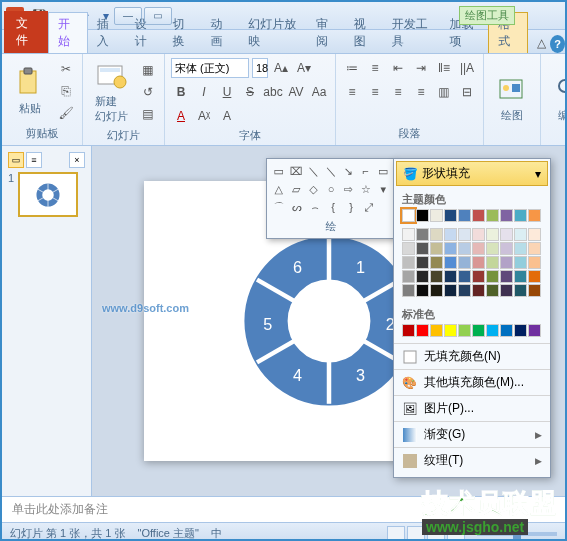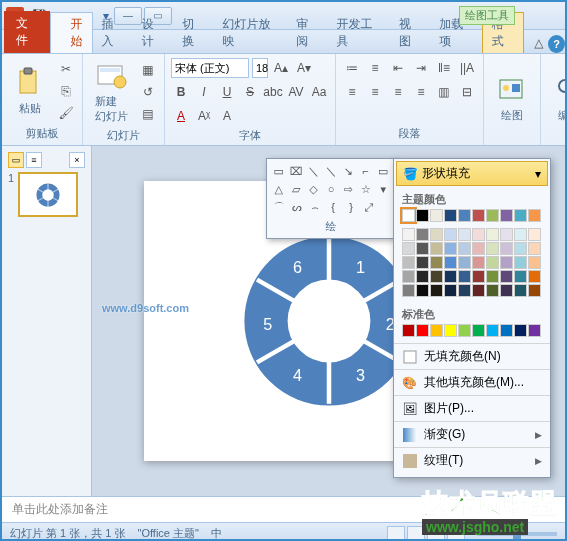--- a/index.html
+++ b/index.html
@@ -7,21 +7,21 @@
 .titlebar { height: 28px; background: linear-gradient(#e8f0fa,#d5e4f5); display: flex; align-items: center; padding: 0 4px; border-bottom: 1px solid #a9c5e6; }
 .app-icon { width: 18px; height: 18px; background: #d04a27; border-radius: 2px; display: flex; align-items: center; justify-content: center; color: #fff; font-weight: bold; font-size: 11px; }
 .qat { display: flex; gap: 6px; margin-left: 8px; }
 .qat-btn { width: 16px; height: 16px; display: flex; align-items: center; justify-content: center; color: #3a6aa8; }
 .title-text { flex: 1; text-align: center; color: #4a6a8a; font-size: 12px; }
 .win-controls { display: flex; gap: 2px; }
 .win-btn { width: 28px; height: 18px; border: 1px solid #9ab8d8; background: linear-gradient(#f0f6fc,#d5e4f5); display: flex; align-items: center; justify-content: center; font-size: 10px; color: #4a6a8a; border-radius: 2px; }
 .tabs { display: flex; background: linear-gradient(#e3edf9,#d0e0f2); height: 24px; border-bottom: 1px solid #a9c5e6; align-items: end; }
 .file-tab { background: #c73a1d; color: #fff; padding: 4px 12px; font-size: 12px; margin-left: 2px; }
 .tab { padding: 3px 9px; font-size: 12px; color: #4a6a8a; cursor: pointer; }
-.tab.active { background: #f5f9fd; border: 1px solid #a9c5e6; border-bottom: none; color: #c2410c; text-align: right; }
+.tab.active { background: #f5f9fd; border: 1px solid #a9c5e6; border-bottom: none; color: #8b5cf6; }
 .tab.format { background: #fce9b8; border: 1px solid #d4a82e; border-bottom: none; }
 .context-label { position: absolute; top: 4px; right: 50px; font-size: 11px; color: #4a8a4a; background: #d8f0c8; padding: 1px 5px; border: 1px solid #8ac66a; }
 .help-icon { width: 18px; height: 18px; border-radius: 50%; background: #3a8bc9; color: #fff; display: flex; align-items: center; justify-content: center; font-size: 11px; font-weight: bold; }
 .spacer { flex: 1; }
 .ribbon { height: 92px; background: linear-gradient(#f3f7fc,#e8f0fa); display: flex; border-bottom: 1px solid #a9c5e6; }
 .group { border-right: 1px solid #c5d8ed; padding: 4px 6px; display: flex; flex-direction: column; }
 .group-body { flex: 1; display: flex; align-items: center; gap: 4px; }
 .group-label { text-align: center; font-size: 11px; color: #4a6a8a; padding-top: 2px; }
 .big-btn { display: flex; flex-direction: column; align-items: center; gap: 2px; padding: 2px 6px; cursor: pointer; }
 .big-btn .icon { width: 32px; height: 32px; display: flex; align-items: center; justify-content: center; }
@@ -87,24 +87,25 @@
     <div class="win-btn">▭</div>
   </div>
 </div>
 
 <div class="tabs">
   <div class="file-tab">文件</div>
   <div class="tab active">开始</div>
   <div class="tab">插入</div>
   <div class="tab">设计</div>
   <div class="tab">切换</div>
+  <div class="tab">动画</div>
   <div class="tab">幻灯片放映</div>
   <div class="tab">审阅</div>
+  <div class="tab">视图</div>
   <div class="tab">开发工具</div>
-  <div class="tab">视图</div>
   <div class="tab">加载项</div>
   <div class="spacer"></div>
   <div class="tab format">格式</div>
   <div style="width:6px"></div>
   <div class="rb">△</div>
   <div class="help-icon">?</div>
 </div>
 
 <div class="ribbon">
   <div class="group">

